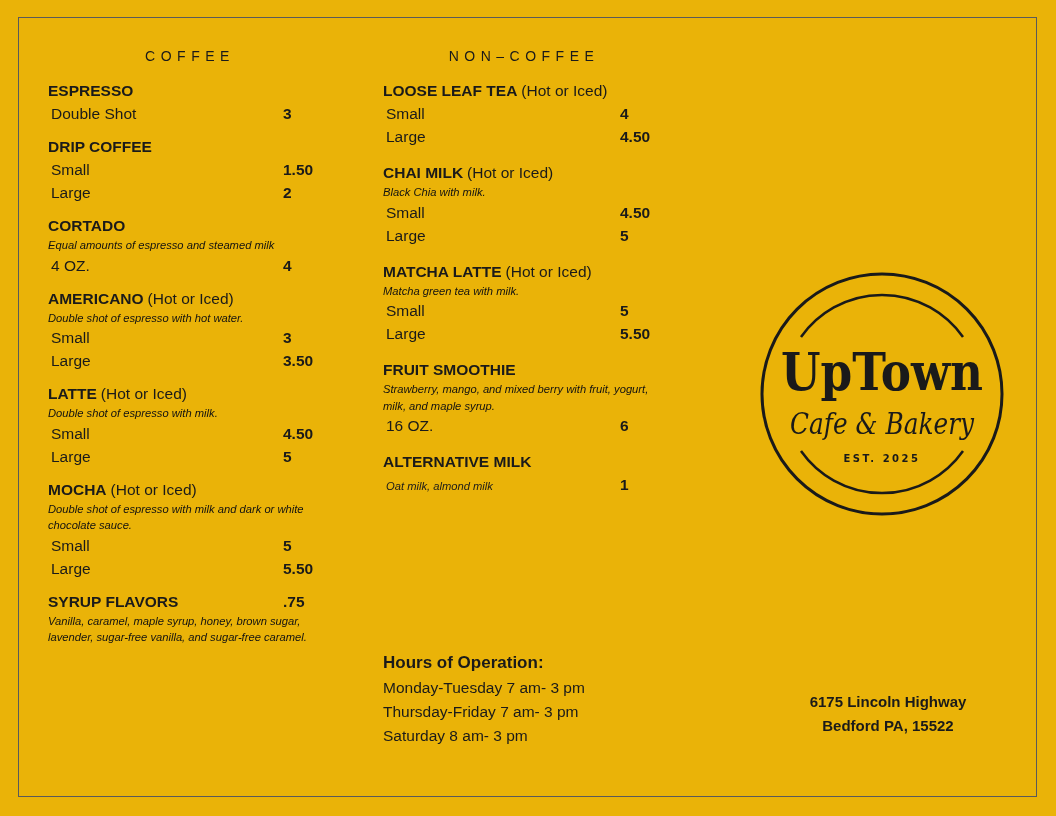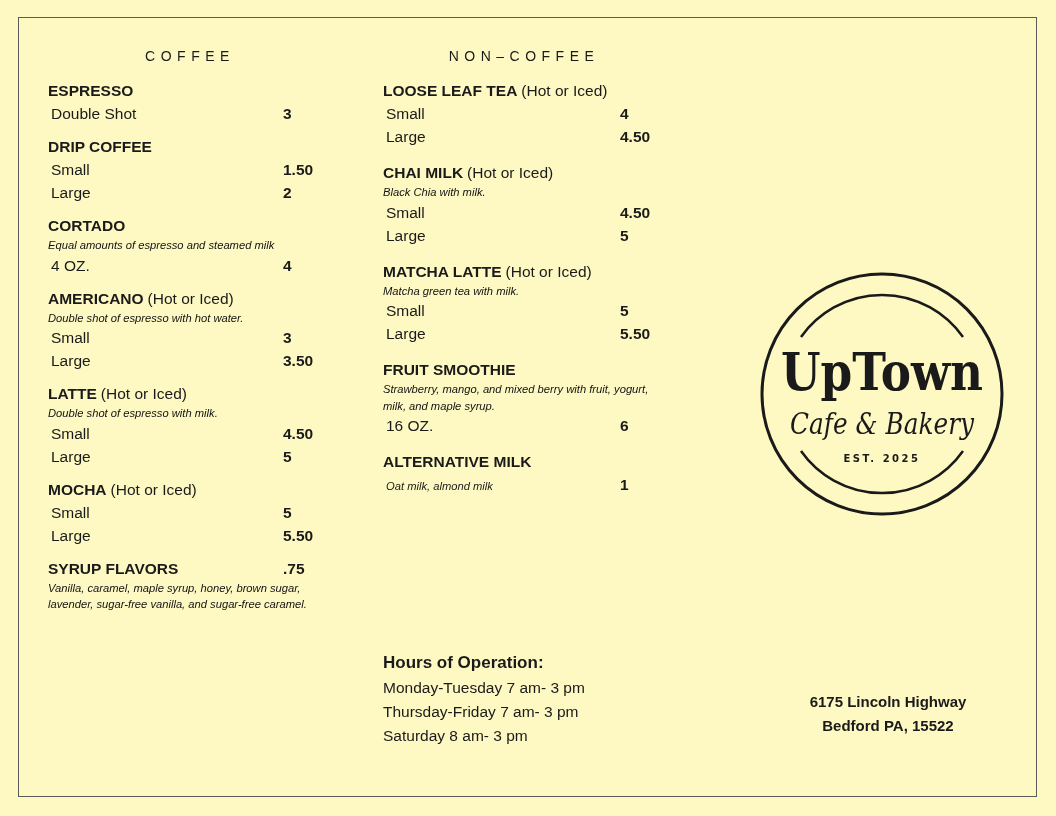--- a/index.html
+++ b/index.html
@@ -1,17 +1,17 @@
 <!DOCTYPE html>
 <html><head>
 <meta charset="utf-8">
 <style>
   * { margin:0; padding:0; box-sizing:border-box; }
   html,body { width:1056px; height:816px; background:#fff; font-family:"Liberation Sans", sans-serif; color:#1a1a1a; }
-  .page { position:relative; width:1056px; height:816px; background:#fef9c3; overflow:hidden; }
+  .page { position:relative; width:1056px; height:816px; background:#eab308; overflow:hidden; }
   .frame { position:absolute; left:18px; top:17px; width:1019px; height:780px; border:1px solid #5a5a5a; }
 
   .colhead { position:absolute; top:48px; font-size:14px; letter-spacing:5.5px; color:#1a1a1a; text-align:center; }
   .colhead.coffee { left:0; width:380px; }
   .colhead.noncoffee { left:383px; width:282px; }
 
   .col { position:absolute; top:80px; }
   .col.left { left:48px; width:290px; }
   .col.mid { left:383px; width:295px; }
 
@@ -79,20 +79,21 @@
 
     <div class="sec">
       <div class="h"><span class="hn">LATTE</span><span class="hs">(Hot or Iced)</span></div>
       <div class="desc">Double shot of espresso with milk.</div>
       <div class="row"><span class="lbl">Small</span><span class="price">4.50</span></div>
       <div class="row"><span class="lbl">Large</span><span class="price">5</span></div>
     </div>
 
     <div class="sec">
       <div class="h"><span class="hn">MOCHA</span><span class="hs">(Hot or Iced)</span></div>
+      <div class="desc">Double shot of espresso with milk and dark or white chocolate sauce.</div>
       <div class="row"><span class="lbl">Small</span><span class="price">5</span></div>
       <div class="row"><span class="lbl">Large</span><span class="price">5.50</span></div>
     </div>
 
     <div class="sec">
       <div class="h"><span class="hn">SYRUP FLAVORS</span><span class="price">.75</span></div>
       <div class="desc">Vanilla, caramel, maple syrup, honey, brown sugar, lavender, sugar-free vanilla, and sugar-free caramel.</div>
     </div>
 
   </div>

